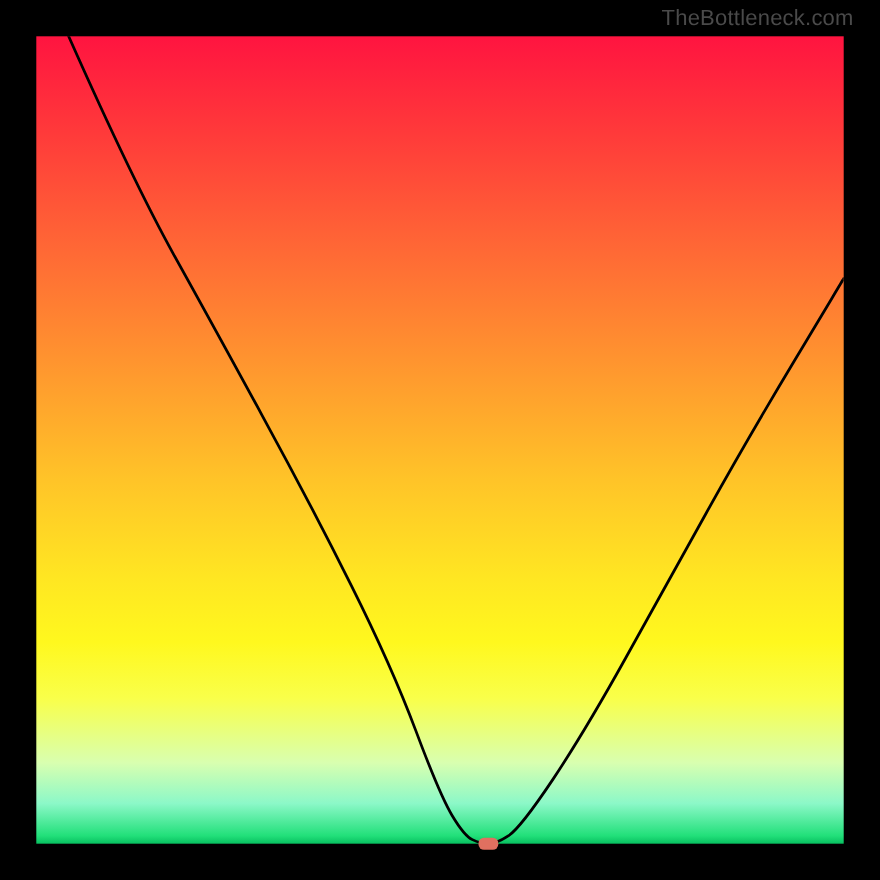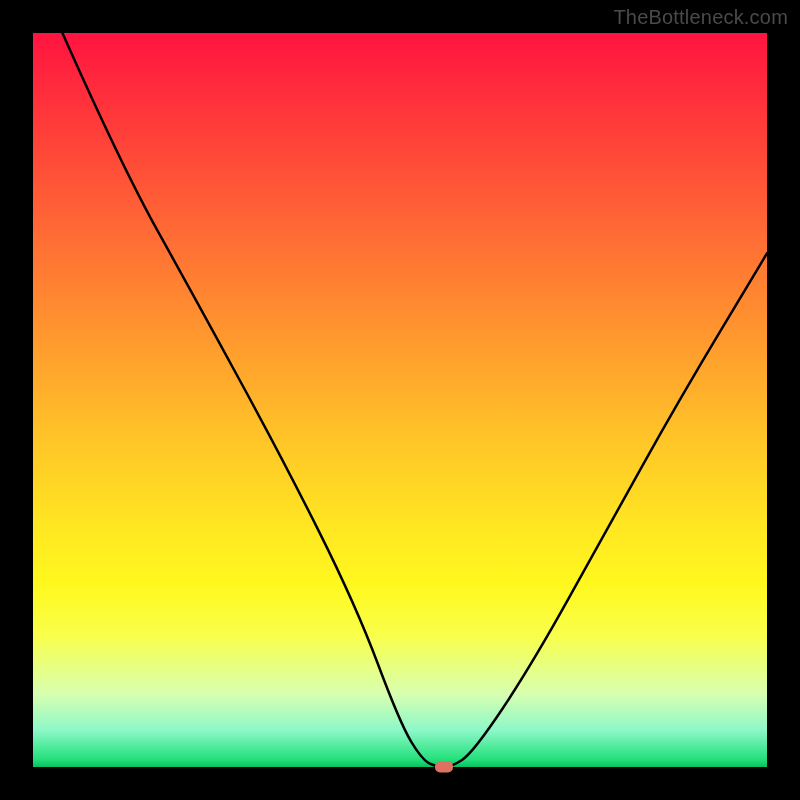--- a/index.html
+++ b/index.html
@@ -51,21 +51,21 @@
     position: absolute;
     width: 18px;
     height: 11px;
     background: #e07060;
     border-radius: 5px;
     transform: translate(-50%, -50%);
   }
   .watermark {
     position: absolute;
     top: 6px;
-    right: 12px;
+    right: 24px;
     color: #4a4a4a;
     font-size: 20px;
     letter-spacing: 0.2px;
     user-select: none;
   }
 </style>
 </head>
 <body>
 
 <div class="frame">

